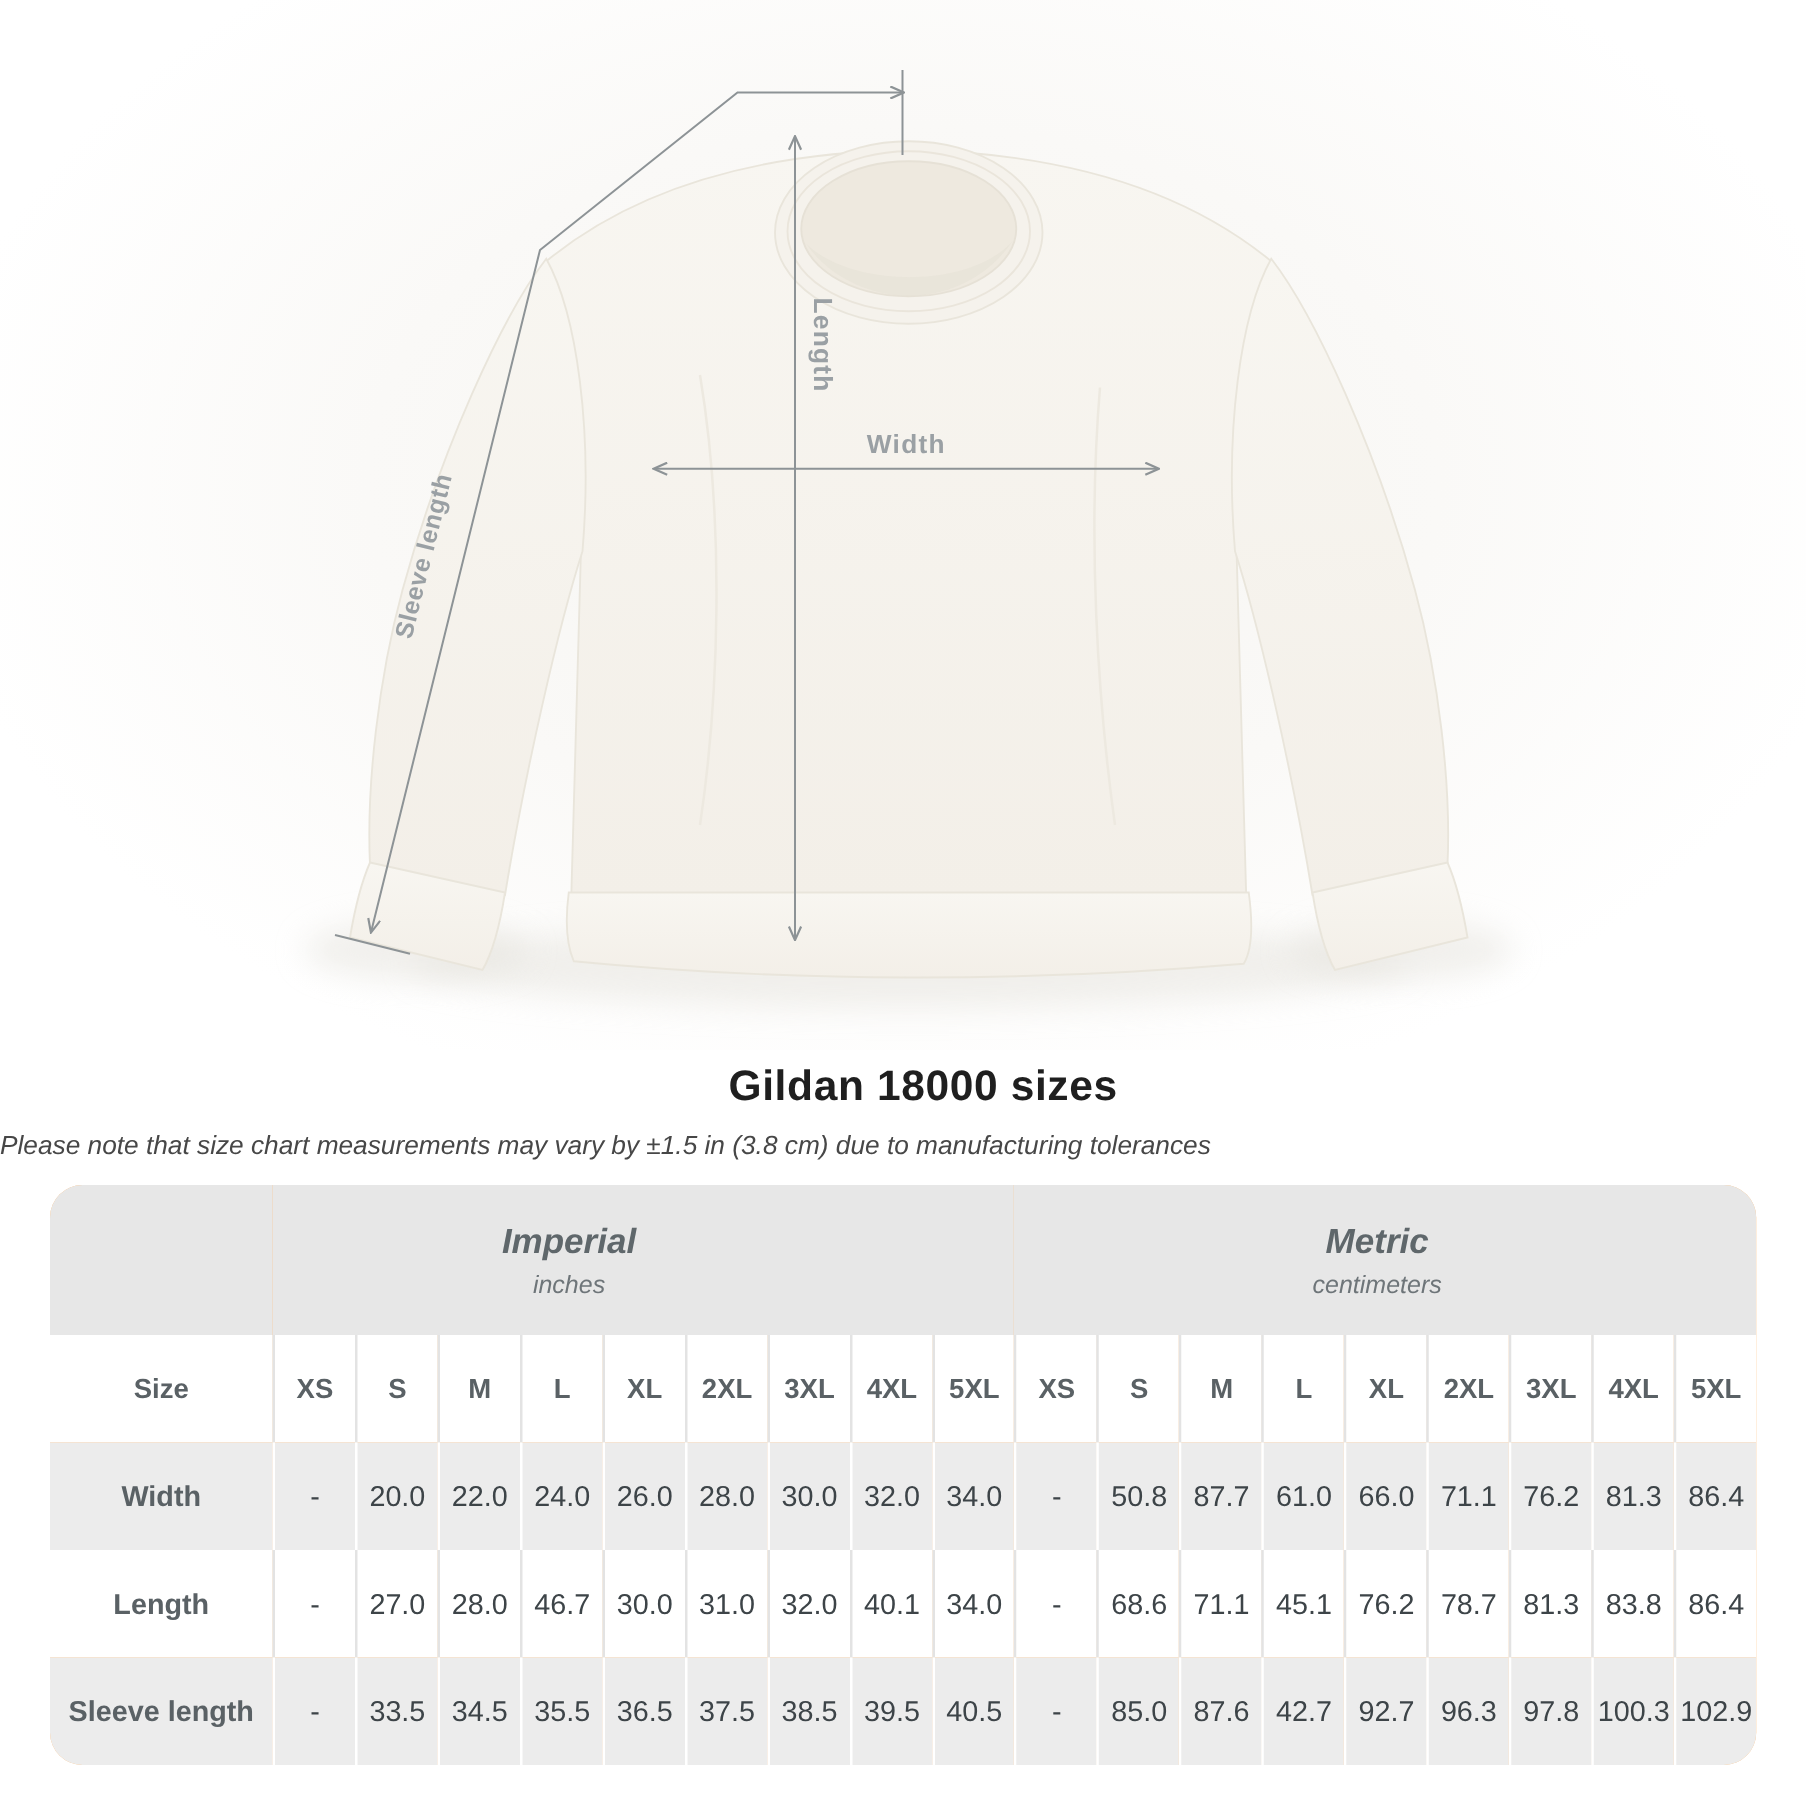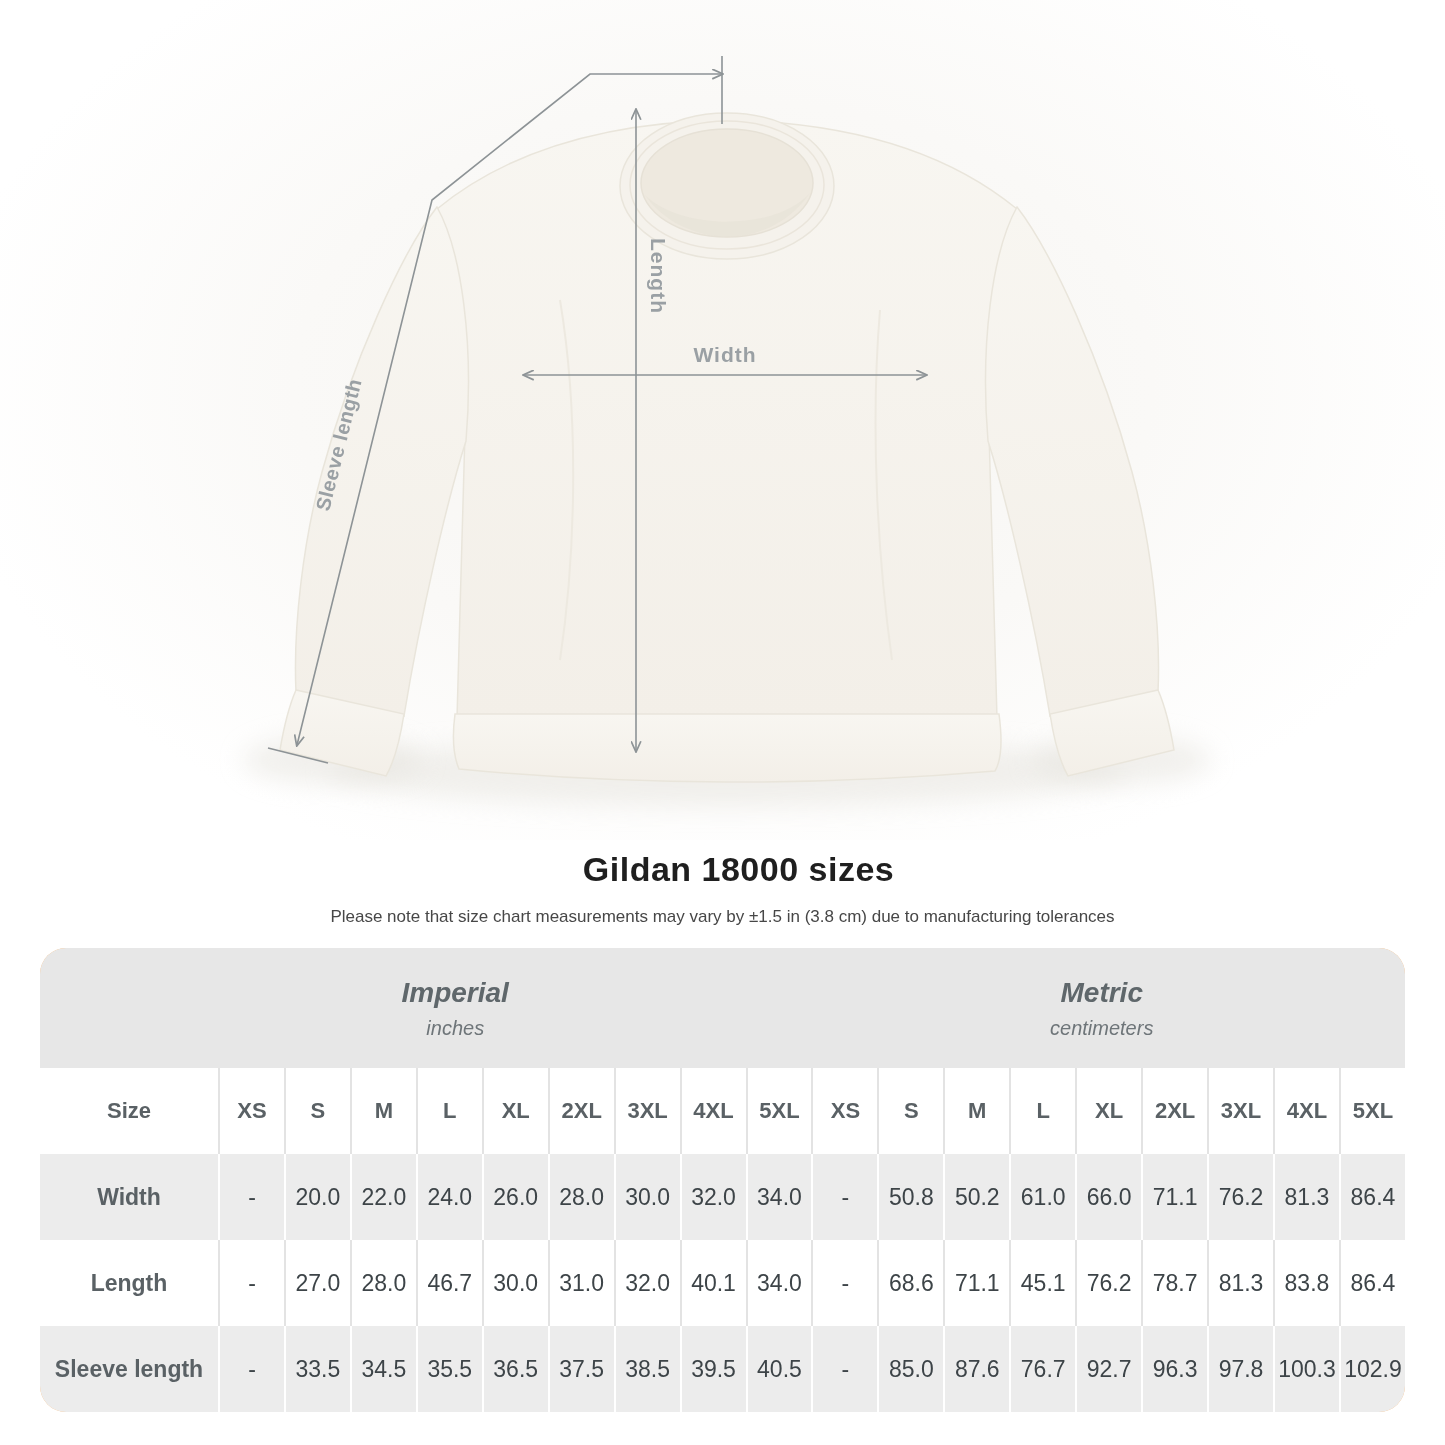--- a/index.html
+++ b/index.html
@@ -20,23 +20,22 @@
   .page-title{
     margin:8px 0 0;
     text-align:center;
     font-size:34px;line-height:42px;
     font-weight:bold;color:#1f1f1f;
     letter-spacing:0.5px;
     padding-left:32px;
   }
   .page-note{
     margin:14px 0 0;
-    text-align:center;
-    font-size:17px;line-height:26px;
-    color:#474747;
+    font-size:21px;line-height:26px;
+    font-style:italic;color:#474747;
   }
   
   .table-card{
     margin:18px 40px 0;
     border-radius:26px;
     overflow:hidden;
     background:#fdba74;
   }
   table.size-table{
     width:100%;
@@ -252,21 +251,21 @@
         <td>20.0</td>
         <td>22.0</td>
         <td>24.0</td>
         <td>26.0</td>
         <td>28.0</td>
         <td>30.0</td>
         <td>32.0</td>
         <td>34.0</td>
         <td>-</td>
         <td>50.8</td>
-        <td>50.2</td>
+        <td>87.7</td>
         <td>61.0</td>
         <td>66.0</td>
         <td>71.1</td>
         <td>76.2</td>
         <td>81.3</td>
         <td>86.4</td>
       </tr>
       <tr class="data-row white-row">
         <th class="row-label">Length</th>
         <td>-</td>
@@ -295,21 +294,21 @@
         <td>34.5</td>
         <td>35.5</td>
         <td>36.5</td>
         <td>37.5</td>
         <td>38.5</td>
         <td>39.5</td>
         <td>40.5</td>
         <td>-</td>
         <td>85.0</td>
         <td>87.6</td>
-        <td>76.7</td>
+        <td>42.7</td>
         <td>92.7</td>
         <td>96.3</td>
         <td>97.8</td>
         <td>100.3</td>
         <td>102.9</td>
       </tr>
     </tbody>
   </table>
 </div>
 

